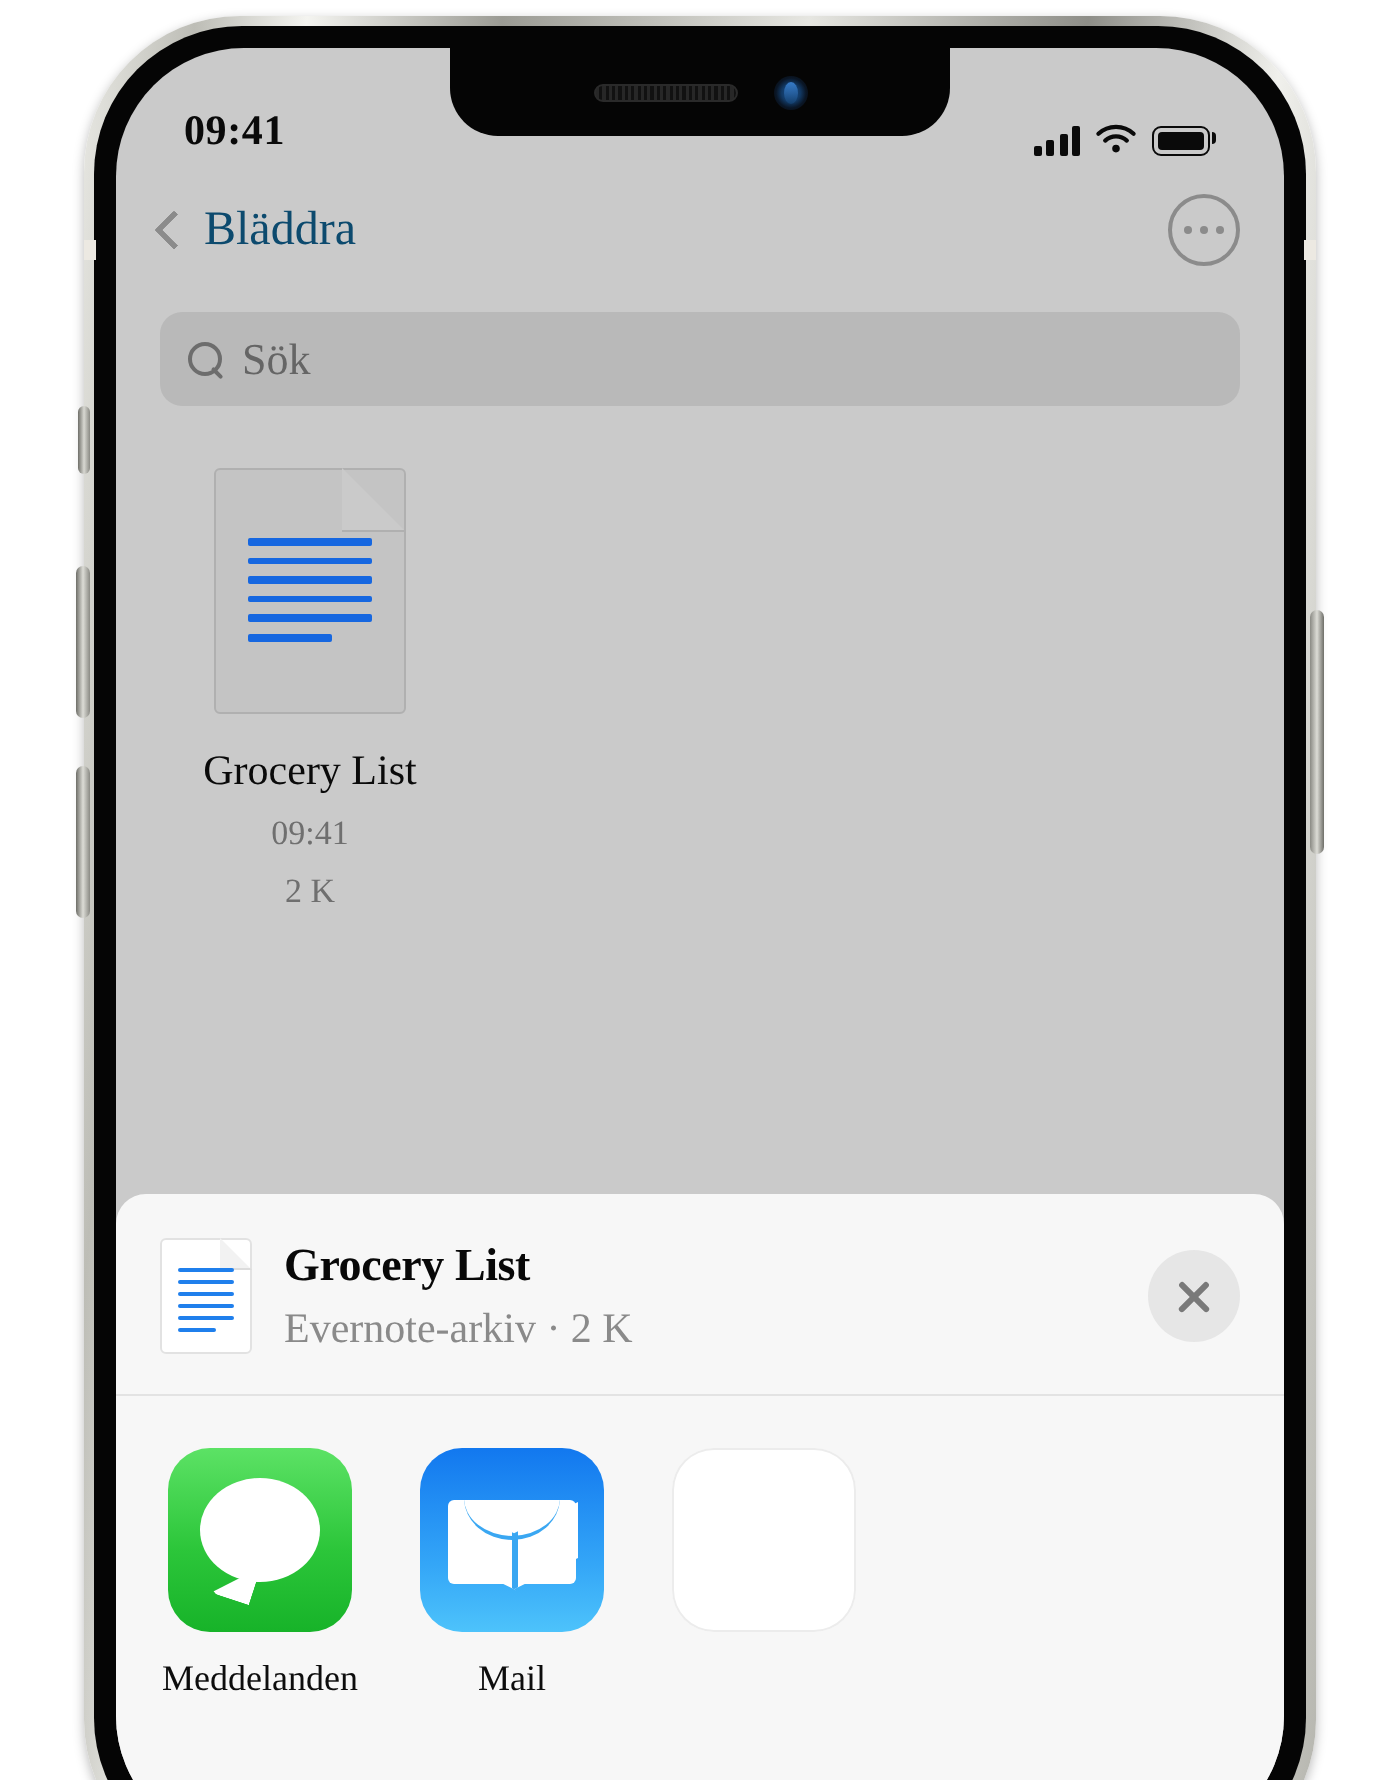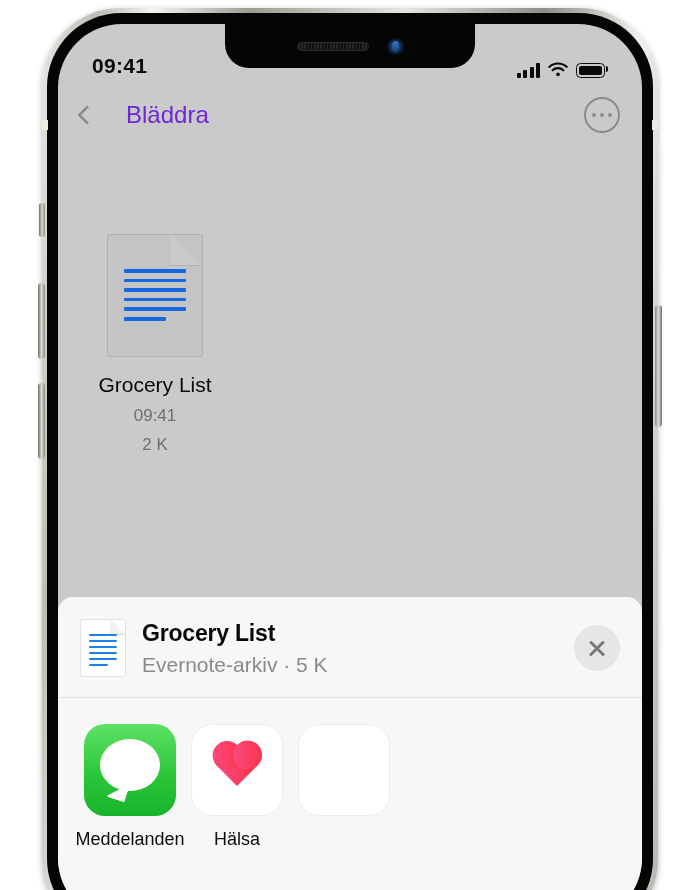--- a/index.html
+++ b/index.html
@@ -4,21 +4,21 @@
 <style>
   * { margin:0; padding:0; box-sizing:border-box; }
   html, body {
     width:700px; height:890px;
     background:#ffffff;
     font-family:"Liberation Sans", sans-serif;
     overflow:hidden;
   }
 
   
-  #stage { position:relative; width:700px; height:890px; background:#fff; }
+  #stage { position:relative; width:700px; height:890px; background:#fff;font-family:Liberation Serif, serif; }
 
   .phone-outer{
     position:absolute; left:42px; top:8px;
     width:616px; height:930px;
     border-radius:78px;
     background:linear-gradient(95deg,#e9e9e4 0%,#bdbdb6 8%,#f4f4f0 16%,#9b9b94 30%,#e6e6e1 52%,#8e8e88 72%,#f0f0ec 86%,#b4b4ad 100%);
     box-shadow:0 2px 6px rgba(0,0,0,.28);
   }
   .phone-bezel{
     position:absolute; left:47px; top:13px;
@@ -86,21 +86,21 @@
   .batt-tip{ width:2px; height:6px; background:#0a0a0a; border-radius:0 2px 2px 0; margin-left:1px; margin-bottom:4px; }
 
   
   .navbar{
     position:absolute; top:62px; left:0; width:100%; height:58px;
     display:flex; align-items:center; padding:0 22px;
   }
   .nav-back{ display:flex; align-items:center; gap:8px; cursor:pointer; }
   .chev{ width:14px; height:14px; border-left:3.4px solid #8b8b8b; border-bottom:3.4px solid #8b8b8b;
     transform:rotate(45deg); border-radius:1px; }
-  .nav-back-label{ font-size:24px; color:#6d28d9;margin-left:24px; }
+  .nav-back-label{ font-size:24px; color:#0c4a6e; }
   .nav-title{
     position:absolute; left:0; right:0; text-align:center;
     font-size:24px; font-weight:700; color:#0a0a0a; pointer-events:none;
   }
   .nav-more{
     margin-left:auto; position:relative; z-index:2;
     width:36px; height:36px; border-radius:50%; border:2px solid #8b8b8b;
     display:flex; align-items:center; justify-content:center; gap:3.5px; cursor:pointer;
   }
   .nav-more i{ width:4.5px; height:4.5px; border-radius:50%; background:#8b8b8b; display:block; }
@@ -161,21 +161,21 @@
     position:relative; cursor:pointer;
   }
   .sheet-close::before,.sheet-close::after{
     content:""; position:absolute; left:13px; top:21.5px; width:20px; height:3.2px;
     background:#797979; border-radius:2px;
   }
   .sheet-close::before{ transform:rotate(45deg); }
   .sheet-close::after{ transform:rotate(-45deg); }
   .sheet-div{ height:1px; background:#e3e3e3; margin:0 0 0 0; }
 
-  .apps-row{ display:flex; align-items:flex-start; padding:26px 0 0 26px; gap:15px;text-align:center; }
+  .apps-row{ display:flex; align-items:flex-start; padding:26px 0 0 26px; gap:34px;text-align:center; }
   .app{ width:92px; flex:none; display:flex; flex-direction:column; align-items:center; cursor:pointer; }
   .app-ico{ width:92px; height:92px; border-radius:21px; position:relative; overflow:hidden; }
   .app-label{ margin-top:13px; font-size:18px; color:#0d0d0d; white-space:nowrap; }
 
   
   .ic-msg{ background:linear-gradient(180deg,#5ce265 0%,#2cc63a 55%,#17b329 100%); }
   .ic-msg .bub{
     position:absolute; left:16px; top:15px; width:60px; height:52px; border-radius:50%; background:#fff;
   }
   .ic-msg .tail{
@@ -276,20 +276,26 @@
         <span class="chev"></span>
         <span class="nav-back-label">Bläddra</span>
       </div>
       <div class="nav-more">
         <i></i>
           <i></i>
           <i></i>
       </div>
     </div>
 
+    <div class="search-wrap">
+      <div class="search-field">
+        <span class="mag"></span>
+        <span class="search-ph">Sök</span>
+      </div>
+    </div>
 
     <div class="file-grid">
       <div class="file-item">
         <div class="doc-thumb">
           <div class="fold"></div>
           <div class="doc-lines">
             <b style="width:62px"></b>
               <b style="width:62px"></b>
               <b style="width:62px"></b>
             <b style="width:62px"></b>
@@ -309,43 +315,46 @@
           <div class="fold2"></div>
           <span class="l" style="top:14px;width:28px"></span>
           <span class="l" style="top:20px;width:28px"></span>
           <span class="l" style="top:26px;width:28px"></span>
           <span class="l" style="top:32px;width:28px"></span>
           <span class="l" style="top:38px;width:28px"></span>
           <span class="l" style="top:44px;width:19px"></span>
         </div>
         <div class="sheet-txt">
           <div class="sheet-title">Grocery List</div>
-          <div class="sheet-sub">Evernote-arkiv · 5 K</div>
+          <div class="sheet-sub">Evernote-arkiv · 2 K</div>
         </div>
         <div class="sheet-close"></div>
       </div>
       <div class="sheet-div"></div>
 
       <div class="apps-row">
 
         <div class="app">
           <div class="app-ico ic-msg">
             <span class="bub"></span>
               <span class="tail"></span>
           </div>
           <div class="app-label">Meddelanden</div>
         </div>
 
-
         <div class="app">
-          <div class="app-ico ic-health">
-            <span class="heart"></span>
+          <div class="app-ico ic-mail">
+            <span class="env"></span>
+              <span class="flapL"></span>
+              <span class="flapR"></span>
+              <span class="vee"></span>
           </div>
-          <div class="app-label">Hälsa</div>
-        </div>
+          <div class="app-label">Mail</div>
+        </div>
+
 
 
         <div class="app">
           <div class="app-ico ic-partial"></div>
         </div>
 
       </div>
     </div>
 
   </div>

